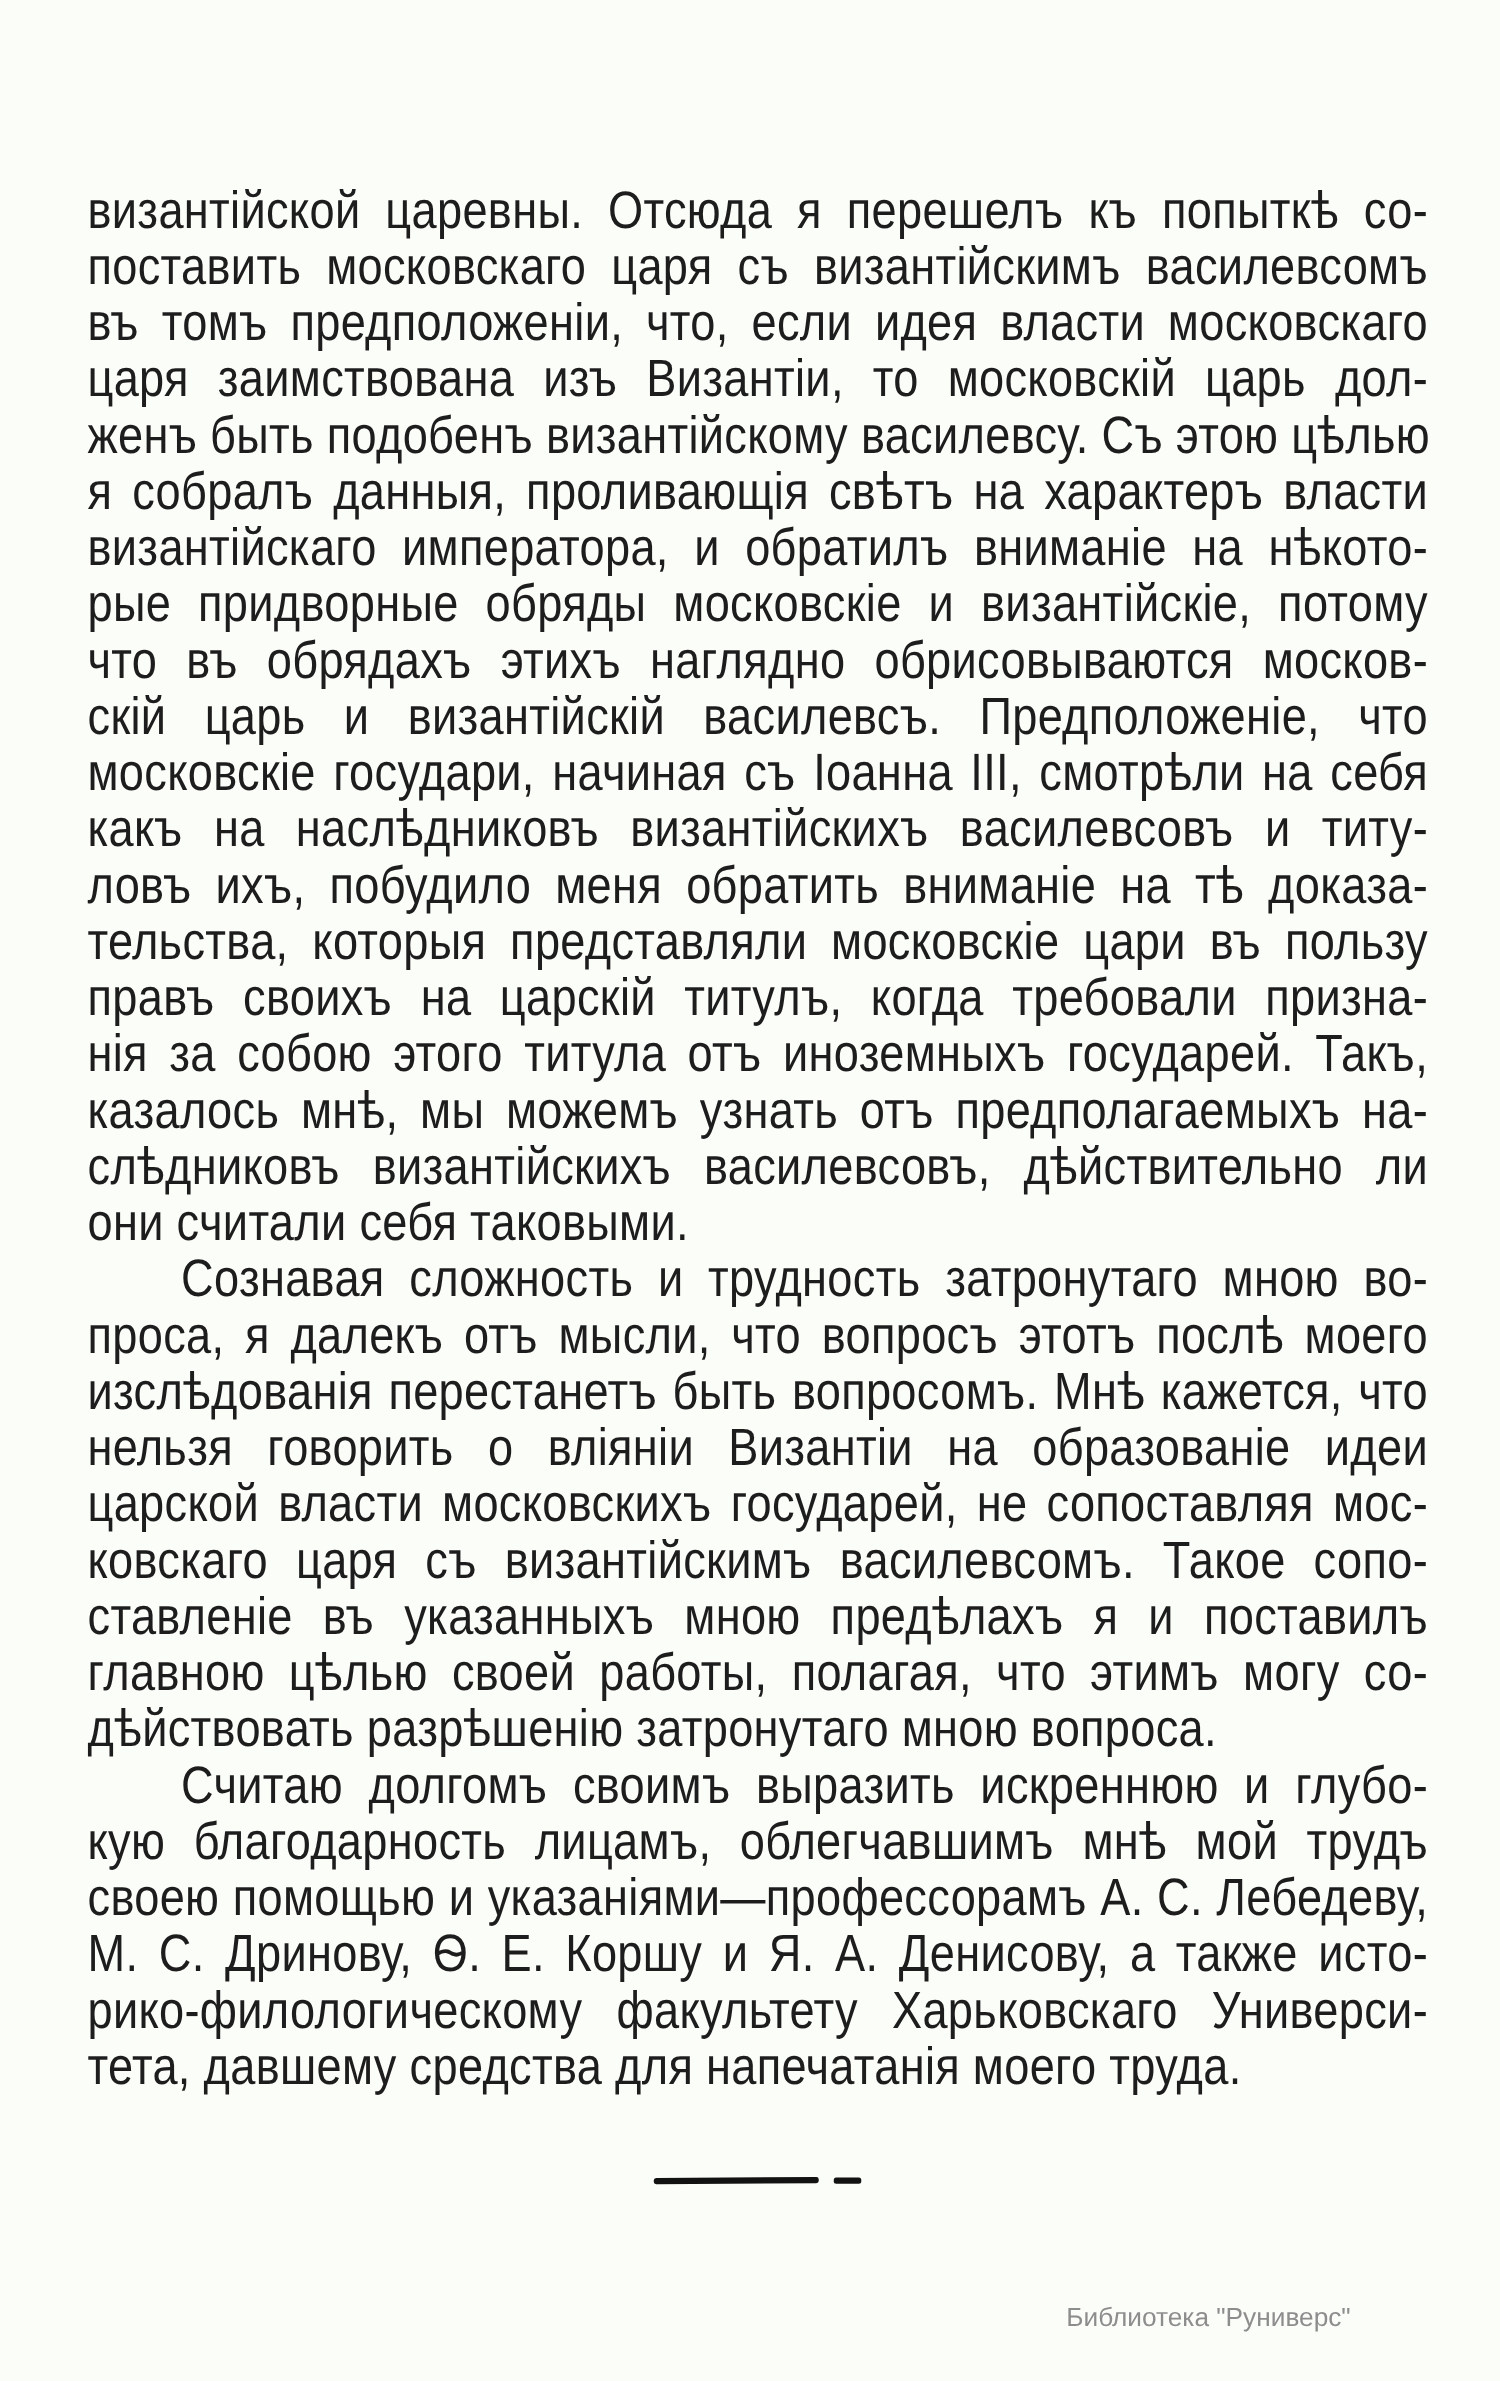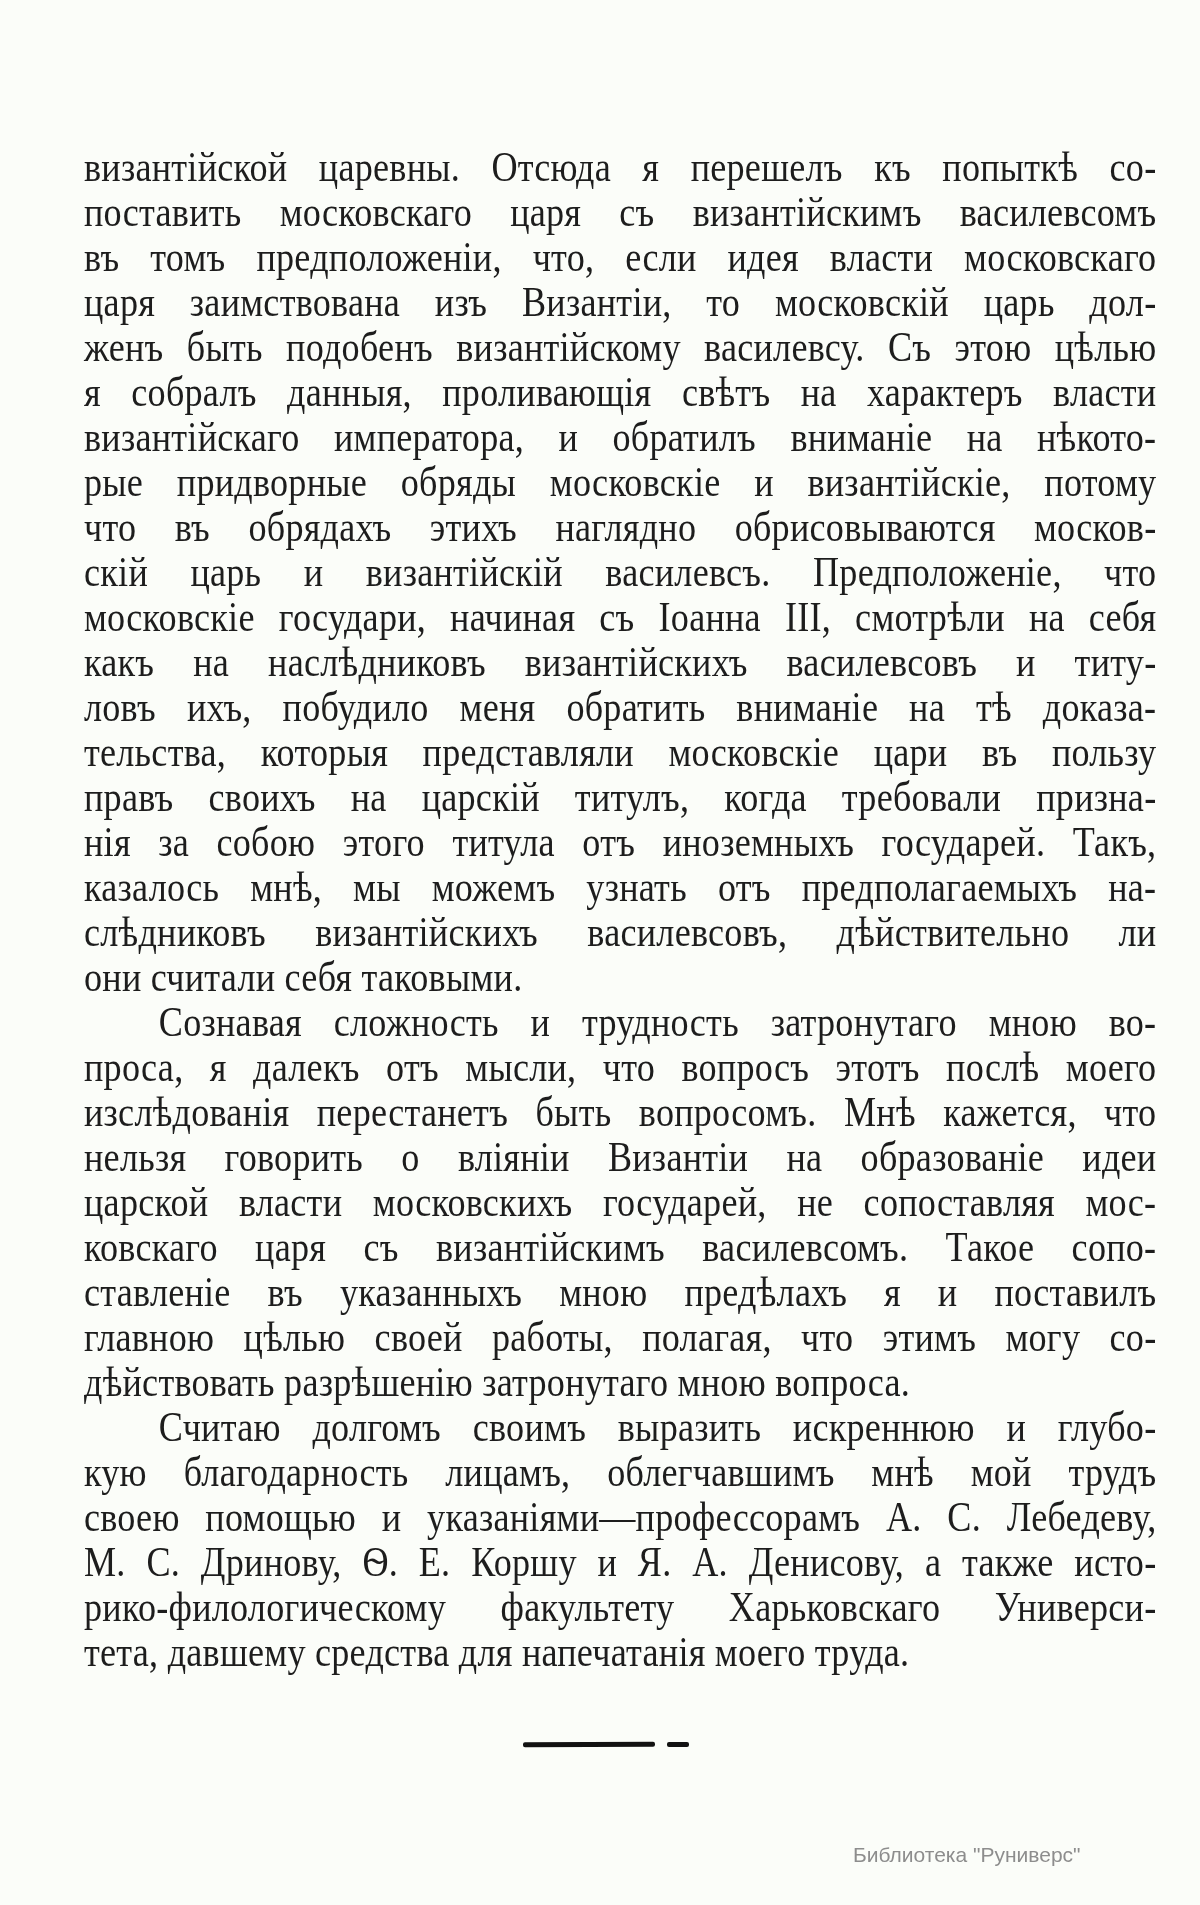--- a/index.html
+++ b/index.html
@@ -13,24 +13,24 @@
     background: #fbfdf9;
     overflow: hidden;
   }
   .scan-page {
     position: absolute;
     inset: 0;
   }
   
   .text-block {
     position: absolute;
-    left: 84px;
+    left: 70px;
     top: 145px;
     width: 1072px;
-    font-family: Liberation Serif, serif;
+    font-family: Liberation Sans, sans-serif;
     color: #1d1d1d;
   }
   .line {
     width: 1247px;              
     height: 45px;
     line-height: 45px;
     font-size: 42px;
     transform: scaleX(0.86);    
     transform-origin: 0 0;
     text-align: justify;

